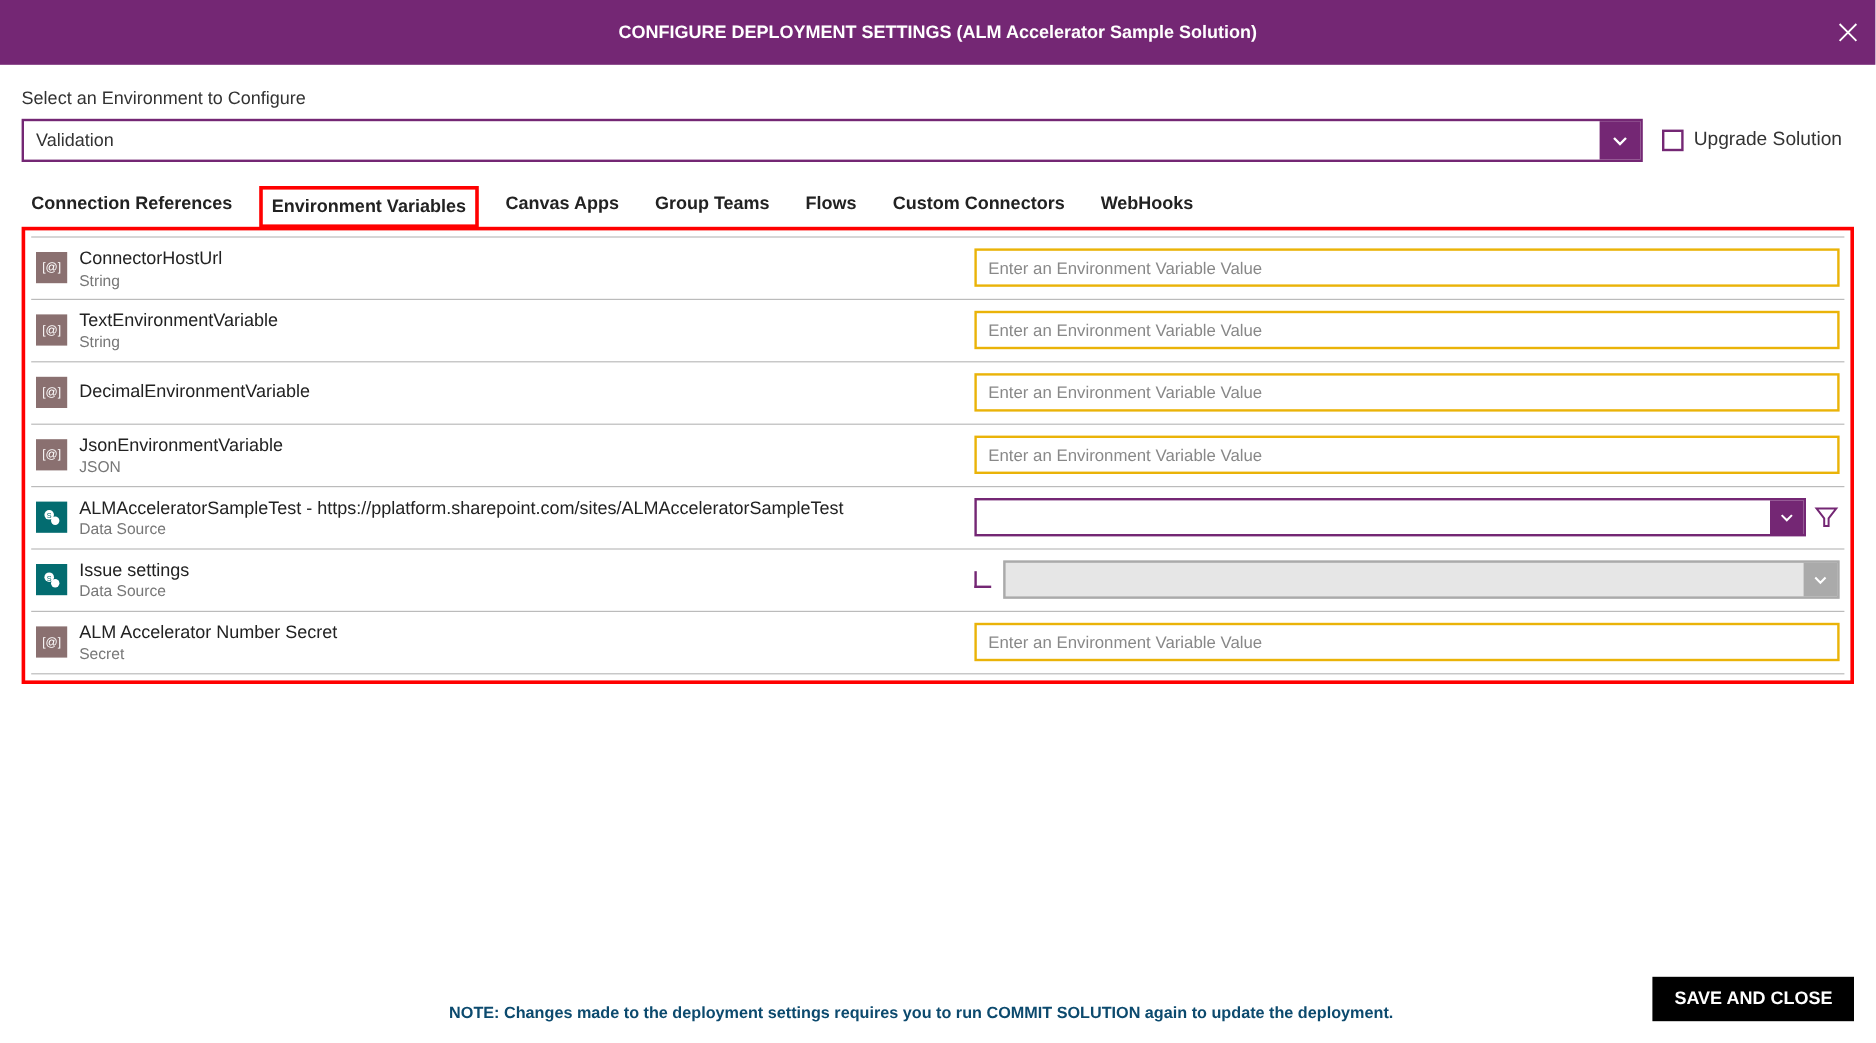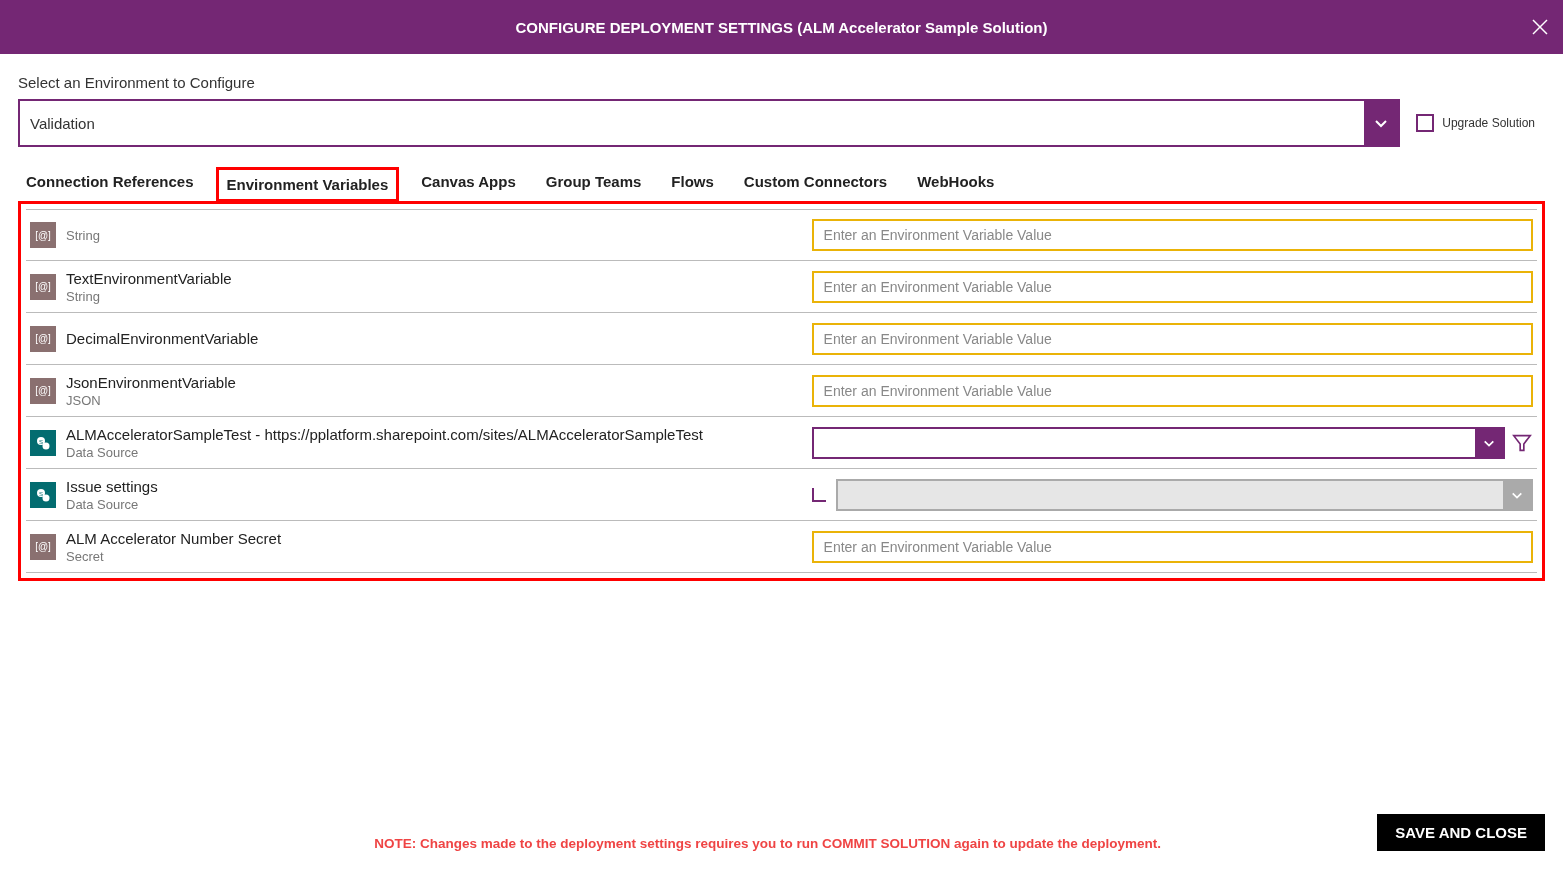--- a/index.html
+++ b/index.html
@@ -48,43 +48,43 @@
     .env-row {
       display: flex;
       align-items: center;
       gap: 16px;
       margin-bottom: 20px;
     }
     .env-select {
       flex: 1;
       display: flex;
       border: 2px solid #742774;
-      height: 48px;
+      height: 36px;
       background: #fff;
     }
     .env-select-text {
       flex: 1;
       padding: 0 10px;
       display: flex;
       align-items: center;
       font-size: 15px;
       color: #333;
     }
     .env-select-caret {
       width: 34px;
       background: #742774;
       display: flex;
       align-items: center;
       justify-content: center;
     }
     .checkbox-wrap {
       display: flex;
-      align-items: center;
+      align-items: flex-end;
       gap: 8px;
-      font-size: 12px;
+      font-size: 16px;
       white-space: nowrap;
       padding-right: 10px;
     }
     .checkbox {
       width: 18px;
       height: 18px;
       border: 2px solid #742774;
       background: #fff;
       cursor: pointer;
     }
@@ -212,21 +212,21 @@
       align-items: flex-end;
       justify-content: space-between;
       gap: 20px;
       background: #fff;
     }
     .footer-note {
       flex: 1;
       text-align: center;
       font-size: 13.5px;
       font-weight: 600;
-      color: #ef4444;
+      color: #0c4a6e;
     }
     .save-btn {
       background: #000000;
       color: #fff;
       border: none;
       padding: 10px 18px;
       font-size: 15px;
       font-weight: 700;
       cursor: pointer;
       white-space: nowrap;
@@ -270,20 +270,21 @@
     <div class="tab">Flows</div>
     <div class="tab">Custom Connectors</div>
     <div class="tab">WebHooks</div>
   </div>
 
   <div class="highlight-region">
 
     <div class="var-row">
       <div class="var-icon generic">[@]</div>
       <div class="var-left">
+        <div class="var-name">ConnectorHostUrl</div>
         <div class="var-type">String</div>
       </div>
       <div class="var-right">
         <input class="var-input" type="text" placeholder="Enter an Environment Variable Value" style="">
       </div>
     </div>
 
     <div class="var-row">
       <div class="var-icon generic">[@]</div>
       <div class="var-left">

